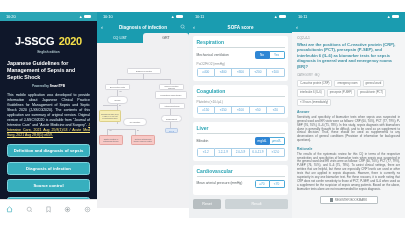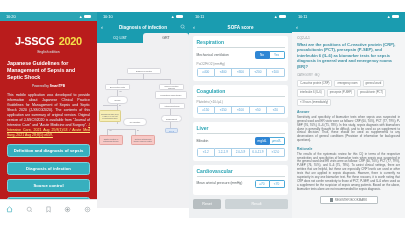--- a/index.html
+++ b/index.html
@@ -42,21 +42,21 @@
     display: inline-block;
   }
   .sb-wifi { font-size: 4px; }
 
   
   #p1 { width: 97px; background: #2aa5b5; }
   #p1 .statusbar { color: #ffffff; background: #2aa5b5; }
   #p1 .sb-batt { background: #ffffff; }
   .p1-body {
     height: 178px;
-    background: #b91c1c;
+    background: #0f172a;
     padding: 5px 7px 8px 7px;
     overflow: hidden;
   }
   .logo-row {
     text-align: center;
     margin-top: 5px;
   }
   .logo-main {
     font-size: 11px;
     font-weight: bold;

